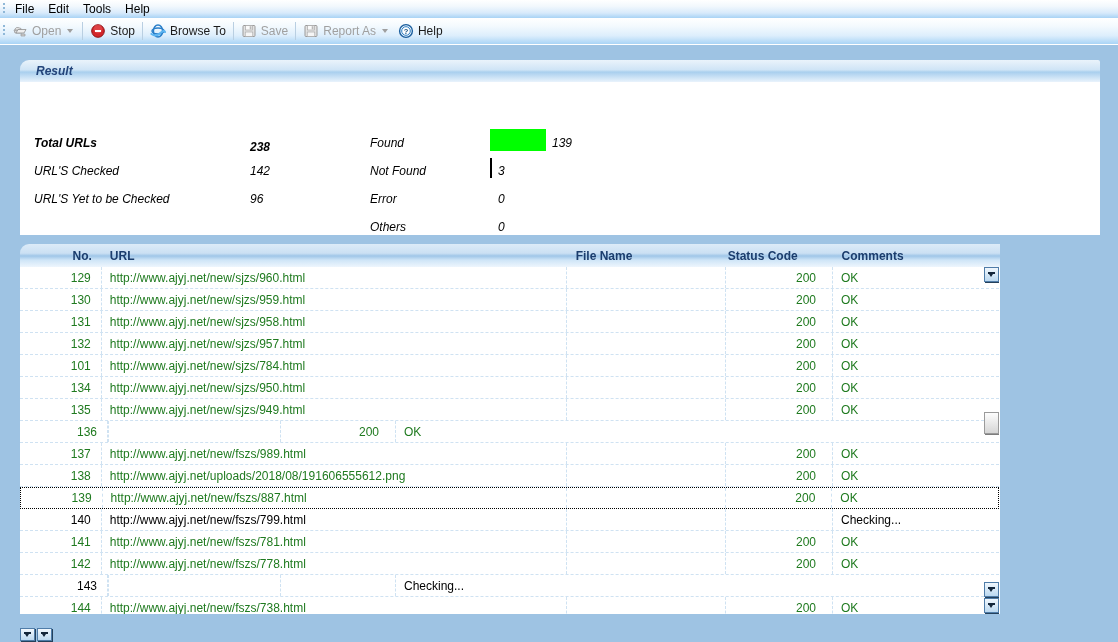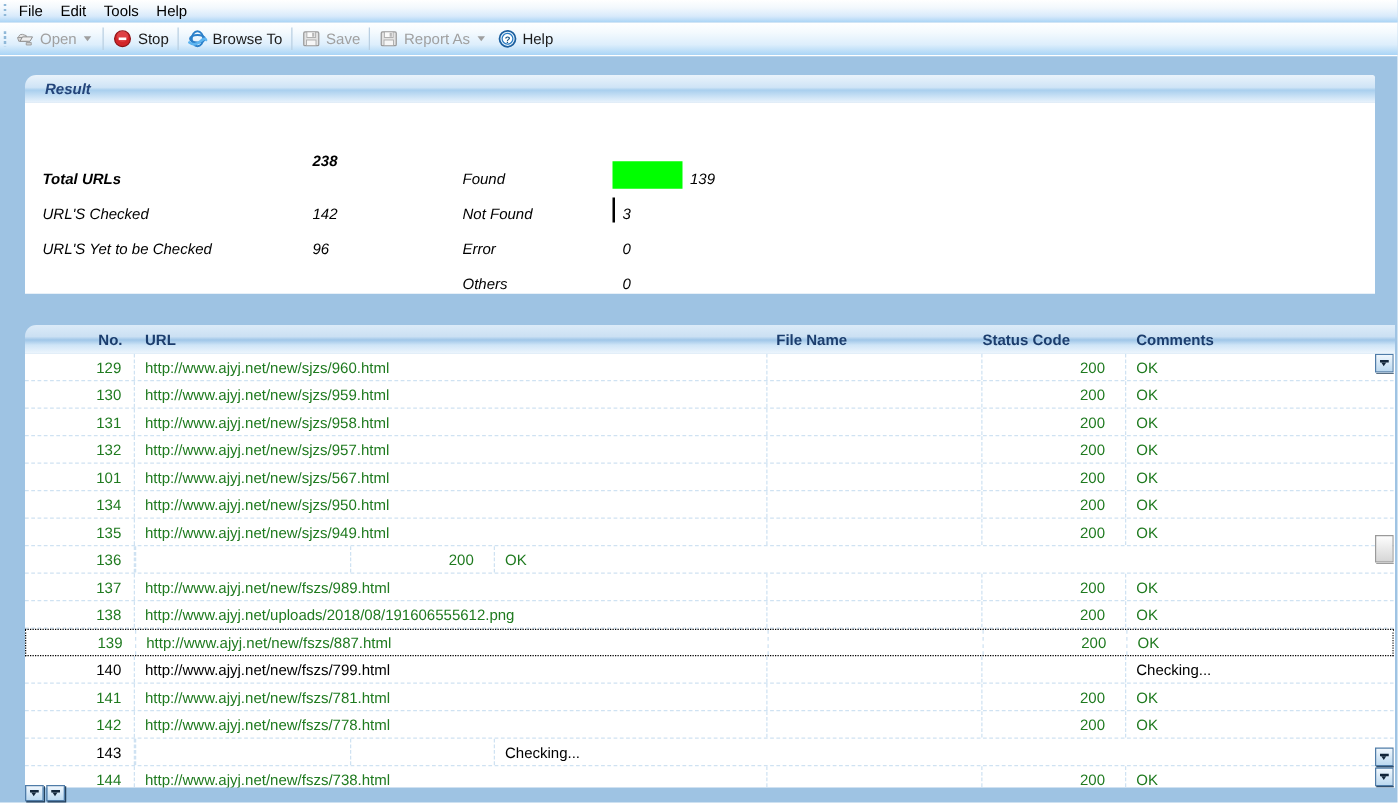--- a/index.html
+++ b/index.html
@@ -111,22 +111,22 @@
     background: #00ff00;
   }
   .bar-thin {
     position: absolute;
     background: #000000;
   }
 
   
   #grid-panel {
     position: absolute;
-    left: 20px; top: 260px;
-    width: 1096px; height: 370px;
+    left: 20px; top: 244px;
+    width: 980px; height: 370px;
   }
   #grid-header {
     height: 23px;
     background: linear-gradient(to bottom, #dcebf8 0%, #cbe0f3 40%, #9fc6e8 52%, #cfe5f7 70%, #eef6fd 100%);
     border-top-left-radius: 9px;
     display: flex;
     align-items: center;
     box-sizing: border-box;
     position: relative;
   }
@@ -329,21 +329,21 @@
   </div>
 </div>
 
 <div id="result-panel">
   <div id="result-header">
     <span class="title">Result</span>
   </div>
   <div id="result-body">
 
     <span class="stat-label bold" style="left:14px; top:54px;">Total URLs</span>
-    <span class="stat-value bold" style="left:230px; top:40px;">238</span>
+    <span class="stat-value bold" style="left:230px; top:58px;">238</span>
 
     <span class="stat-label" style="left:14px; top:82px;">URL'S Checked</span>
     <span class="stat-value" style="left:230px; top:82px;">142</span>
 
     <span class="stat-label" style="left:14px; top:110px;">URL'S Yet to be Checked</span>
     <span class="stat-value" style="left:230px; top:110px;">96</span>
 
     <span class="stat-label" style="left:350px; top:54px;">Found</span>
     <div class="bar-green" style="left:470px; top:47px; width:56px; height:22px;"></div>
     <span class="stat-value" style="left:532px; top:54px;">139</span>
@@ -394,21 +394,21 @@
         </div>
         <div class="row">
           <div class="cell c-no ok">132</div>
           <div class="cell c-url ok">http://www.ajyj.net/new/sjzs/957.html</div>
           <div class="cell c-file ok"></div>
           <div class="cell c-sc ok">200</div>
           <div class="cell c-cm ok">OK</div>
         </div>
         <div class="row">
           <div class="cell c-no ok">101</div>
-          <div class="cell c-url ok">http://www.ajyj.net/new/sjzs/567.html</div>
+          <div class="cell c-url ok">http://www.ajyj.net/new/sjzs/784.html</div>
           <div class="cell c-file ok"></div>
           <div class="cell c-sc ok">200</div>
           <div class="cell c-cm ok">OK</div>
         </div>
         <div class="row">
           <div class="cell c-no ok">134</div>
           <div class="cell c-url ok">http://www.ajyj.net/new/sjzs/950.html</div>
           <div class="cell c-file ok"></div>
           <div class="cell c-sc ok">200</div>
           <div class="cell c-cm ok">OK</div>

